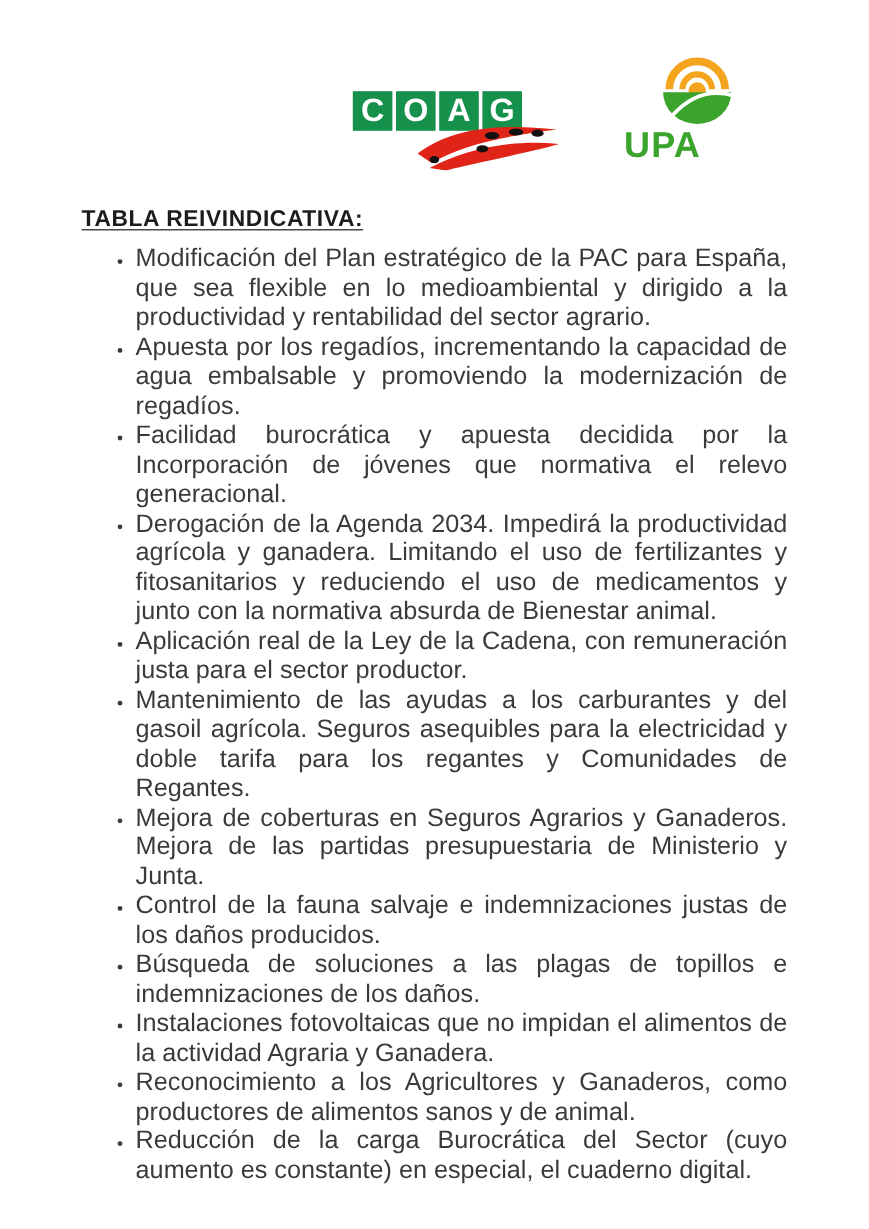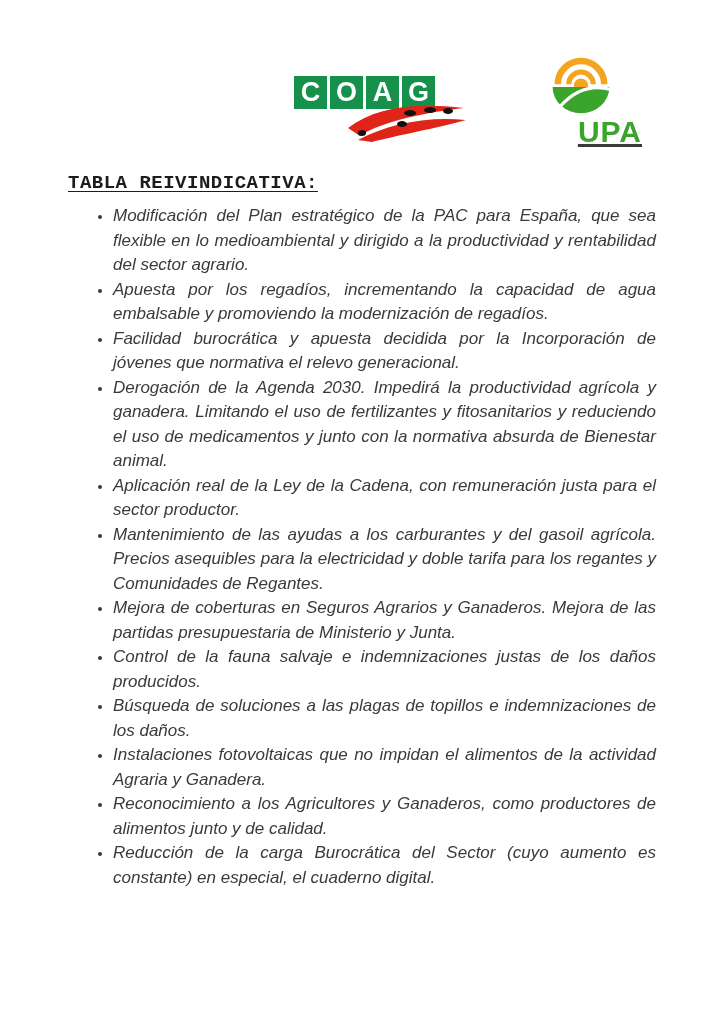--- a/index.html
+++ b/index.html
@@ -28,53 +28,52 @@
 
   .coag { position:absolute; left:294px; top:40px; width:170px; }
   .coag-tiles { display:flex; gap:3px; }
   .coag-tile {
     width:33px; height:33px; background:#16914b; color:#ffffff;
     font-weight:bold; font-size:27px; line-height:32px; text-align:center;
     font-family:"Liberation Sans", sans-serif;
   }
   .coag-swoosh { position:absolute; left:52px; top:24px; width:122px; height:42px; }
 
-  .upa { position:absolute; left:520px; top:16px; width:122px; text-align:right;text-decoration:underline; }
+  .upa { position:absolute; left:520px; top:6px; width:122px; text-align:left; }
   .upa-mark { display:block; margin:0 auto; width:68px; height:62px; }
   .upa-name {
     font-weight:bold; font-size:30px; color:#3aa42c; letter-spacing:1px;
     font-family:"Liberation Sans", sans-serif; margin-top:1px;
   }
 
   
   .doc-title {
     text-align:center; margin-top:6px;
     font-family:"DejaVu Serif", serif; font-weight:bold;
     font-size:27px; letter-spacing:1px; color:#089b33;
   }
   .section-heading {
     margin:20px 0 0 68px;
-    font-family:Liberation Mono, monospace; font-weight:bold;
+    font-family:Liberation Sans, sans-serif; font-weight:bold;
     font-size:19px; letter-spacing:0.5px; color:#1c1c1c;
     text-decoration:underline; text-underline-offset:3px;
     display:inline-block;
   }
 
   
   .demands {
     margin:10px 68px 0 68px;
     padding-left:45px;
     width:588px;
     list-style:disc outside;
   }
   .demands li {
-    font-size:17px; line-height:24.5px;
+    font-size:21px; line-height:24.5px;
     text-align:justify; text-justify:inter-word;
     color:#3a3a3a;
-    font-style:italic;
   }
   .demands li::marker { color:#3a3a3a; font-size:14px; }
 
   
   .slogan-wrap { text-align:center; margin-top:16px; }
   .slogan {
     display:inline-block;
     font-weight:bold; font-size:26px; color:#1b1b1b;
     letter-spacing:0px; white-space:nowrap;
     transform:scaleX(0.84); transform-origin:center;
@@ -122,25 +121,25 @@
 
 
   <div>
     <h2 class="section-heading">TABLA REIVINDICATIVA:</h2>
   </div>
 
   <ul class="demands">
     <li>Modificación del Plan estratégico de la PAC para España, que sea flexible en lo medioambiental y dirigido a la productividad y rentabilidad del sector agrario.</li>
     <li>Apuesta por los regadíos, incrementando la capacidad de agua embalsable y promoviendo la  modernización de regadíos.</li>
     <li>Facilidad burocrática y apuesta decidida por la Incorporación de jóvenes que normativa el relevo generacional.</li>
-    <li>Derogación de la Agenda 2030. Impedirá la productividad agrícola y ganadera. Limitando el uso de fertilizantes y fitosanitarios y reduciendo el uso de medicamentos y junto con la normativa absurda de Bienestar animal.</li>
+    <li>Derogación de la Agenda 2034. Impedirá la productividad agrícola y ganadera. Limitando el uso de fertilizantes y fitosanitarios y reduciendo el uso de medicamentos y junto con la normativa absurda de Bienestar animal.</li>
     <li>Aplicación real de la Ley de la Cadena, con remuneración justa para el sector productor.</li>
-    <li>Mantenimiento de las ayudas a los carburantes y del gasoil agrícola. Precios asequibles para la electricidad y doble tarifa para los regantes y Comunidades de Regantes.</li>
+    <li>Mantenimiento de las ayudas a los carburantes y del gasoil agrícola. Seguros asequibles para la electricidad y doble tarifa para los regantes y Comunidades de Regantes.</li>
     <li>Mejora de coberturas en Seguros Agrarios y Ganaderos. Mejora de las partidas presupuestaria de Ministerio y Junta.</li>
     <li>Control de la fauna salvaje e indemnizaciones justas de los daños producidos.</li>
     <li>Búsqueda de soluciones a las plagas de topillos e indemnizaciones de los daños.</li>
     <li>Instalaciones fotovoltaicas que no impidan el alimentos de la actividad Agraria y Ganadera.</li>
-    <li>Reconocimiento a los Agricultores y Ganaderos, como productores de alimentos junto y de calidad.</li>
+    <li>Reconocimiento a los Agricultores y Ganaderos, como productores de alimentos sanos y de animal.</li>
     <li>Reducción de la carga Burocrática del Sector (cuyo aumento es constante) en especial, el cuaderno digital.</li>
   </ul>
 
 
 </div>
 
 </body></html>

